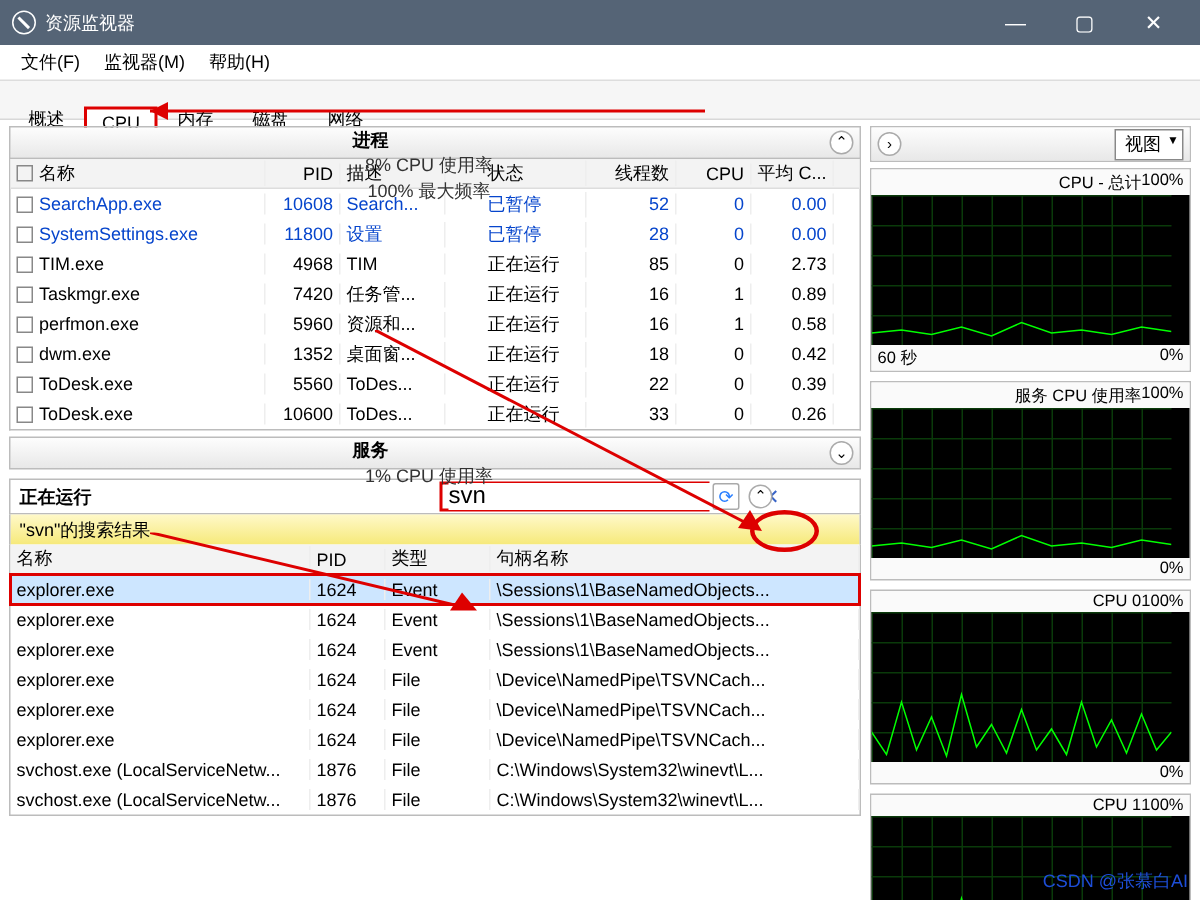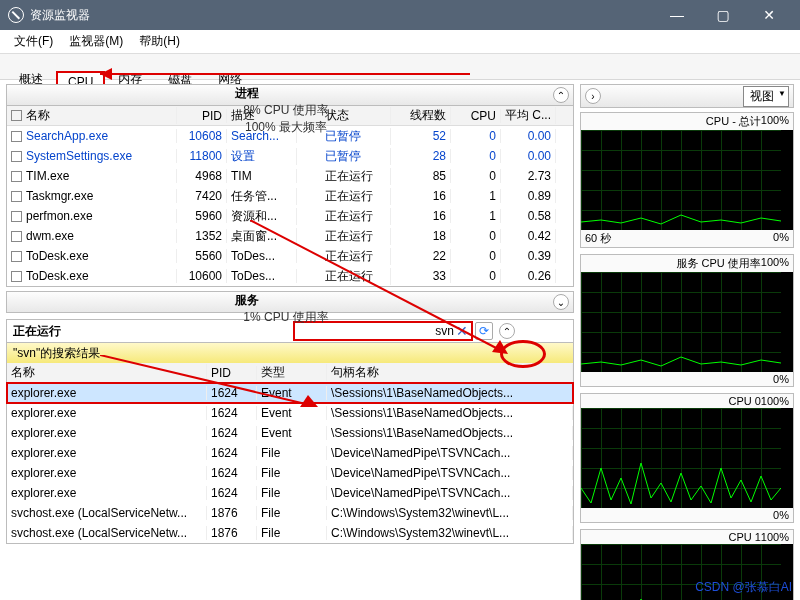--- a/index.html
+++ b/index.html
@@ -38,21 +38,21 @@
 .proc-c6 { width:55px; text-align:right;}
 .chk { width:11px; height:11px; border:1px solid #888; margin-right:4px; display:inline-block;}
 .blue-txt { color:#0645cc;}
 .hand-c0 { width:200px;}
 .hand-c1 { width:50px;}
 .hand-c2 { width:70px;}
 .hand-c3 { flex:1;}
 .searchbar { height:24px; border:1px solid #bcbcbc; border-top:none; display:flex; align-items:center; font-size:12px; padding:0 6px;}
 .searchbar .ttl { font-weight:bold; flex:0 0 auto; width:280px;}
 .search-field { border:2px solid #d00; height:20px; width:180px; display:flex; align-items:center; padding:0 4px;}
-.search-field input { border:none; outline:none; font-size:12px; flex:1;text-align:right;}
+.search-field input { border:none; outline:none; font-size:16px; flex:1;}
 .clear-x { color:#3864c7; font-size:14px; padding:0 2px;}
 .refresh { width:18px; height:18px; border:1px solid #aaa; margin-left:2px; display:flex; align-items:center; justify-content:center; color:#2a7fff; font-size:12px; border-radius:2px;}
 .result-hdr { height:20px; background:linear-gradient(#fff9c9,#f6e97a); border-left:1px solid #bcbcbc; border-right:1px solid #bcbcbc; font-size:12px; padding:0 6px; display:flex; align-items:center;}
 .trow.sel { background:#cde6ff; outline:2px solid #d00; outline-offset:-1px;}
 .mini-panel { border:1px solid #bcbcbc; margin-bottom:4px;}
 .mini-hdr { height:22px; background:linear-gradient(#fdfdfd,#e8e8e8); display:flex; align-items:center; padding:0 4px; font-size:12px; position:relative;}
 .mini-hdr .nav { width:16px; height:16px; border:1px solid #aaa; border-radius:50%; background:#fff; display:flex; align-items:center; justify-content:center; font-size:10px;}
 .mini-hdr .sel { margin-left:auto; border:1px solid #888; padding:1px 14px 1px 6px; background:#fff; position:relative;}
 .mini-hdr .sel::after { content:"▼"; position:absolute; right:2px; top:2px; font-size:8px;}
 .chart-box { border:1px solid #bcbcbc; margin-bottom:6px; font-size:11px;}

